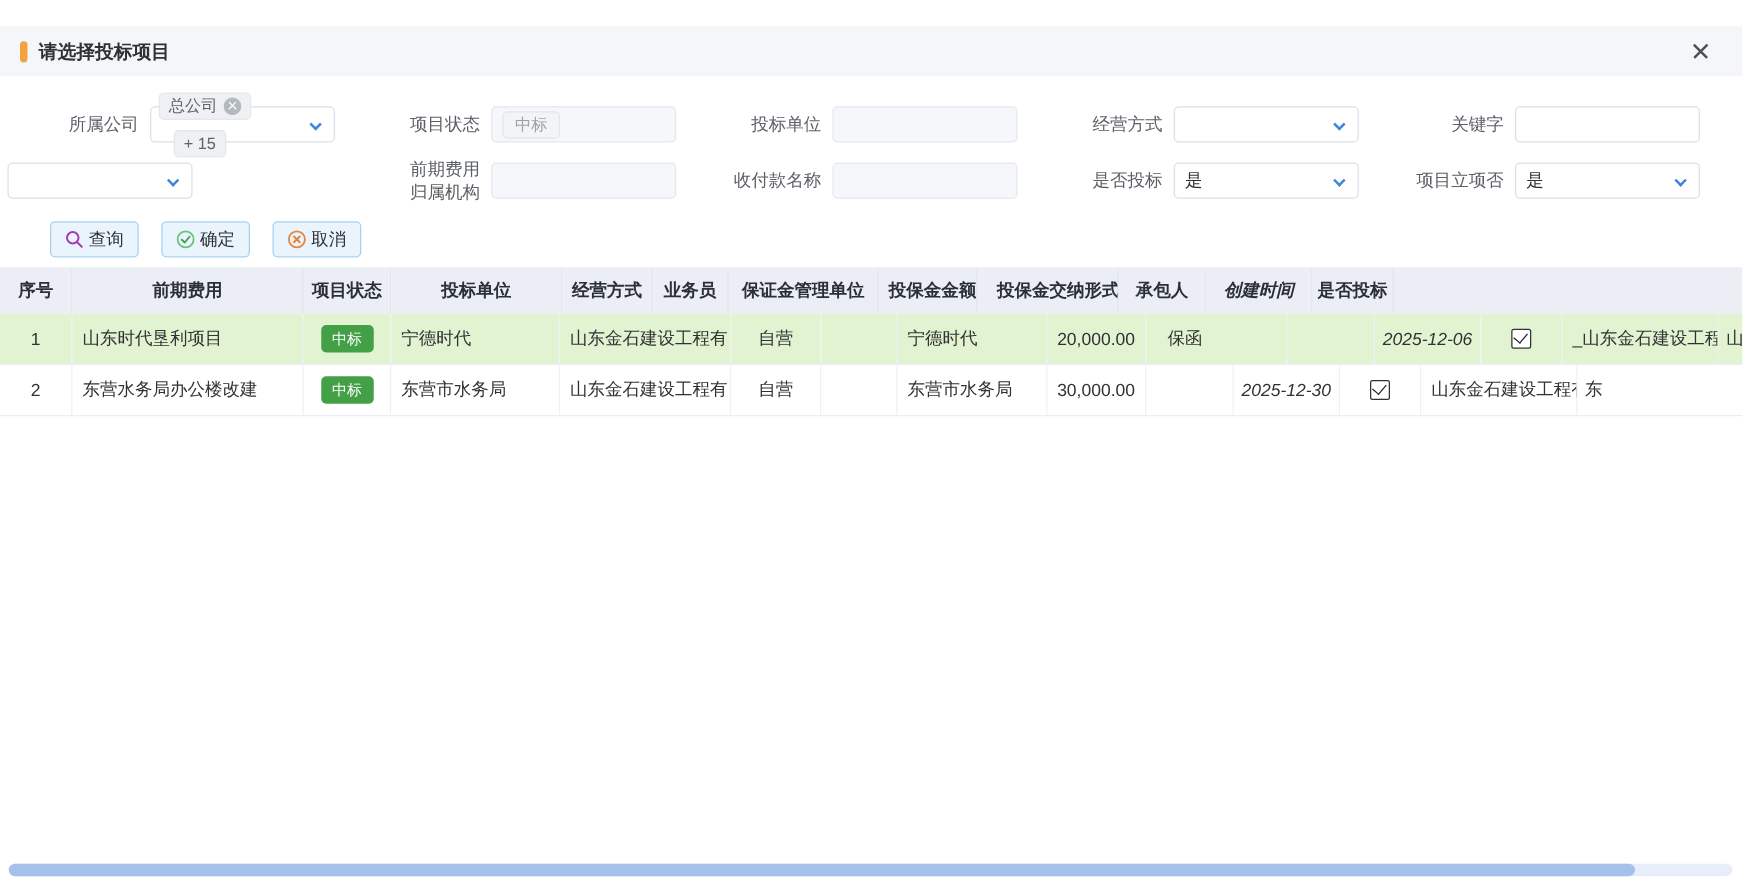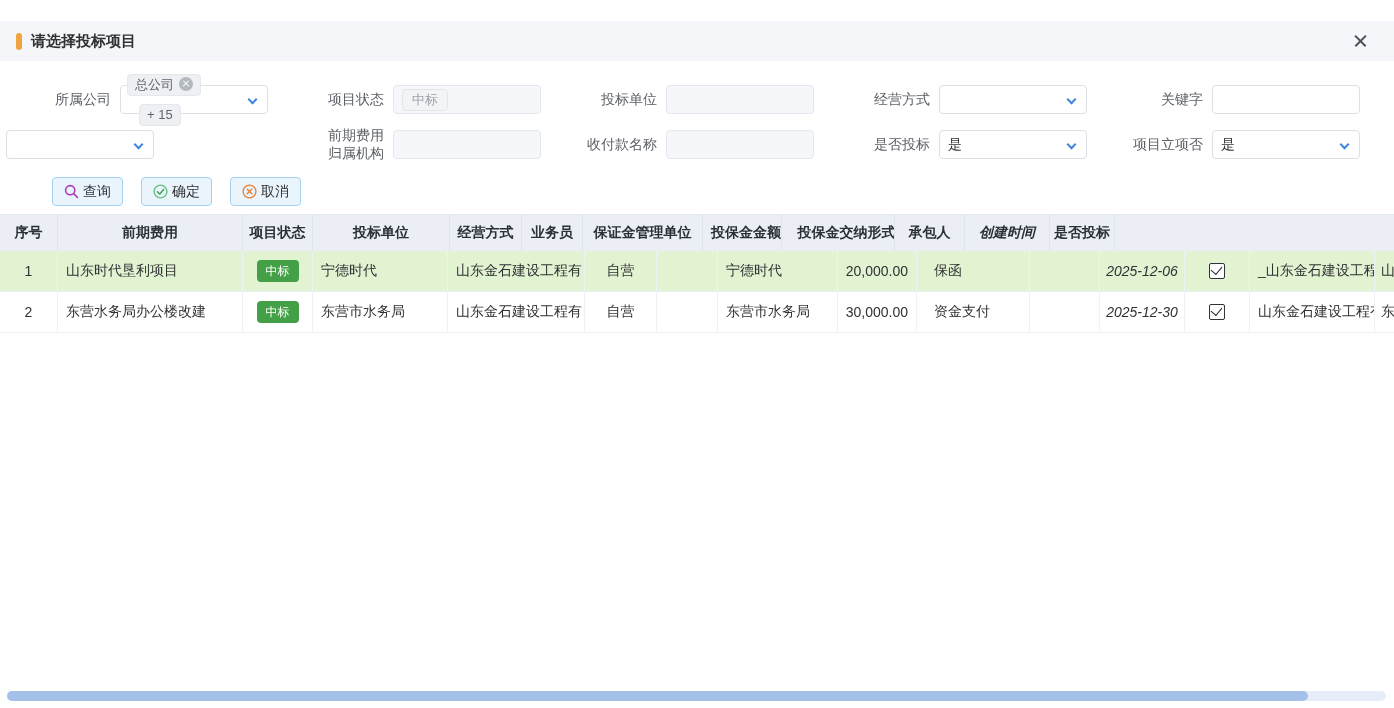--- a/index.html
+++ b/index.html
@@ -20,31 +20,31 @@
   
   .filters { padding:16px 0 4px 6px; display:grid; grid-template-columns:repeat(5,273px); }
   .field { display:flex; align-items:center; height:45px; }
   .flabel { width:114px; text-align:right; padding-right:9px; font-size:14px; color:#5c6066; line-height:1.25; }
   .two-line { white-space:pre-line; }
   .control { position:relative; width:148px; height:29px; border:1px solid #dcdfe6; border-radius:4px; background:#fff; display:flex; align-items:center; padding:0 8px; font-size:14px; }
   .control.disabled { background:#f5f7fa; border-color:#e4e7ed; }
   .chevron { position:absolute; right:11px; top:10px; width:7px; height:7px; border-right:2px solid #3f86e0; border-bottom:2px solid #3f86e0; transform:rotate(45deg); }
   .sel-value { font-size:14px; color:#303133; }
 
-  .tag { position:absolute; background:#eef0f3; border:1px solid #e4e7ec; border-radius:4px; color:#5f646b; font-size:13px; display:inline-flex; padding:2px 7px; line-height:16px; white-space:nowrap; z-index:2; }
+  .tag { position:absolute; background:#eef0f3; border:1px solid #e4e7ec; border-radius:4px; color:#5f646b; font-size:13px; display:inline-flex; align-items:center; padding:2px 7px; line-height:16px; white-space:nowrap; z-index:2; }
   .tag-top { left:6px; top:-12px; }
   .tag-bottom { left:18px; bottom:-13px; }
   .tag-close { margin-left:5px; width:14px; height:14px; border-radius:50%; background:#b4b8bf; position:relative; cursor:pointer; }
   .tag-close::before,.tag-close::after { content:""; position:absolute; left:3px; top:6.3px; width:8px; height:1.4px; background:#fff; }
   .tag-close::before { transform:rotate(45deg); }
   .tag-close::after { transform:rotate(-45deg); }
   .inner-tag { background:#f3f4f6; border:1px solid #e2e5ea; border-radius:4px; color:#9ba0a9; font-size:13px; padding:2px 9px; line-height:16px; }
 
   
-  .toolbar { display:flex; gap:18px; padding:6px 0 8px 40px;margin-left:12px; }
+  .toolbar { display:flex; gap:18px; padding:6px 0 8px 40px; }
   .btn { display:inline-flex; align-items:center; gap:4px; height:29px; padding:0 11px; background:#e9f4fd; border:1px solid #a5d2f2; border-radius:4px; font-size:14px; color:#303133; cursor:pointer; }
   .btn svg { display:block; }
 
   
   .table { border-top:1px solid #e4e8ef; }
   .tr { display:flex; width:1394px; }
   .th,.td { box-sizing:border-box; display:flex; align-items:center; overflow:hidden; white-space:nowrap; flex:0 0 auto; }
   .th { height:36px; background:#ebeef5; font-size:14px; font-weight:600; color:#2b2f36; justify-content:center; border-right:1px solid #e0e4ed; }
   .th:last-child { border-right:none; }
   .td { height:41px; font-size:14px; color:#303133; border-right:1px solid #eef1f6; border-bottom:1px solid #ebeef5; padding:0 8px; }
@@ -222,21 +222,20 @@
       <div class="td c1">东营水务局办公楼改建</div>
       <div class="td c2">
         <span class="badge">中标</span>
       </div>
       <div class="td c3">东营市水务局</div>
       <div class="td c4">山东金石建设工程有</div>
       <div class="td c5">自营</div>
       <div class="td c6"></div>
       <div class="td c7">东营市水务局</div>
       <div class="td c8">30,000.00</div>
-      <div class="td c9">资金支付</div>
       <div class="td c10"></div>
       <div class="td c11">2025-12-30</div>
       <div class="td c12">
         <span class="checkbox checked"></span>
       </div>
       <div class="td c13">山东金石建设工程有</div>
       <div class="td c14">东</div>
     </div>
 
   </div>

